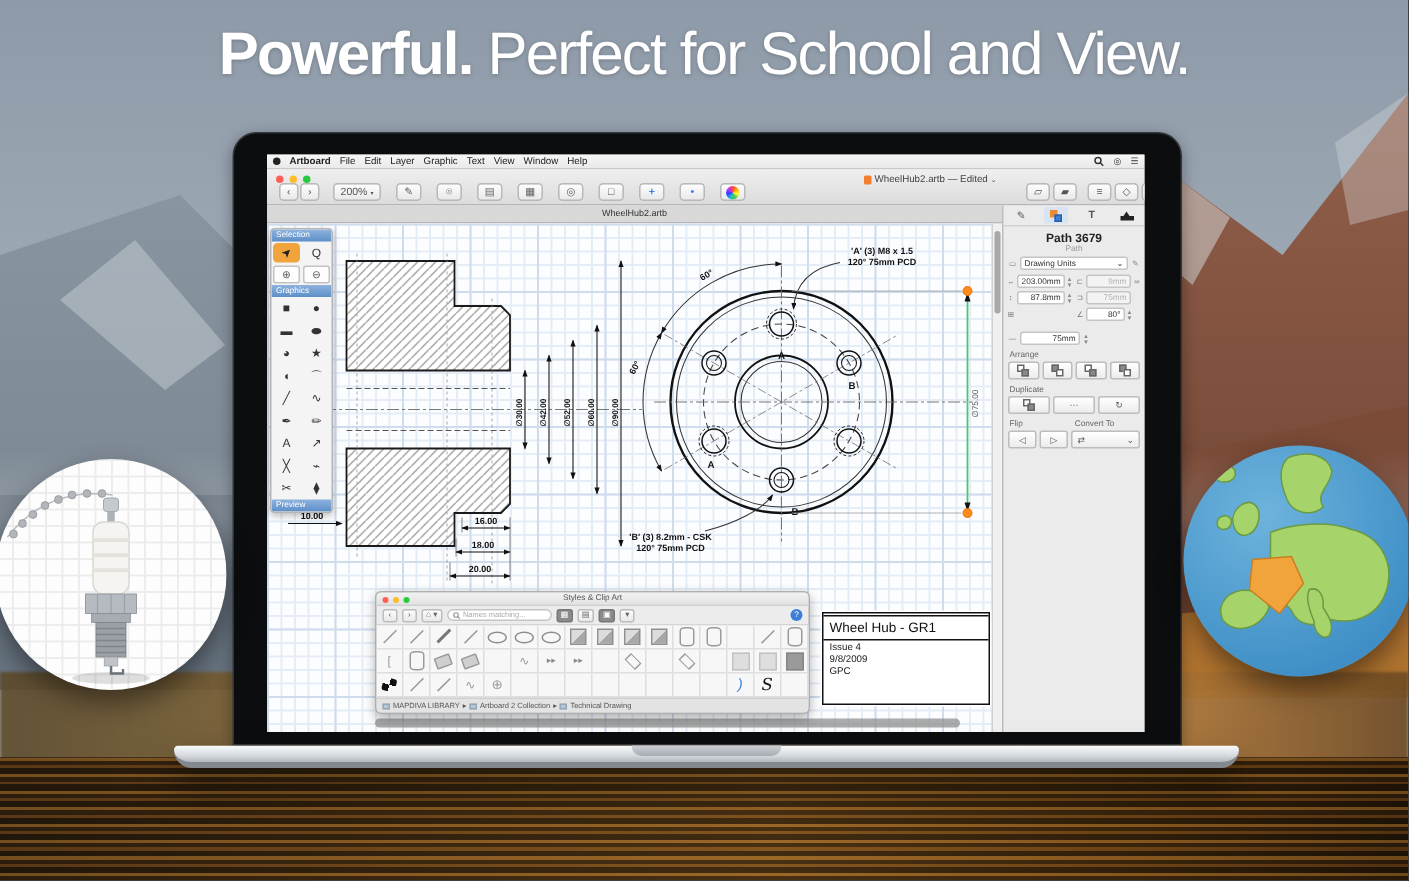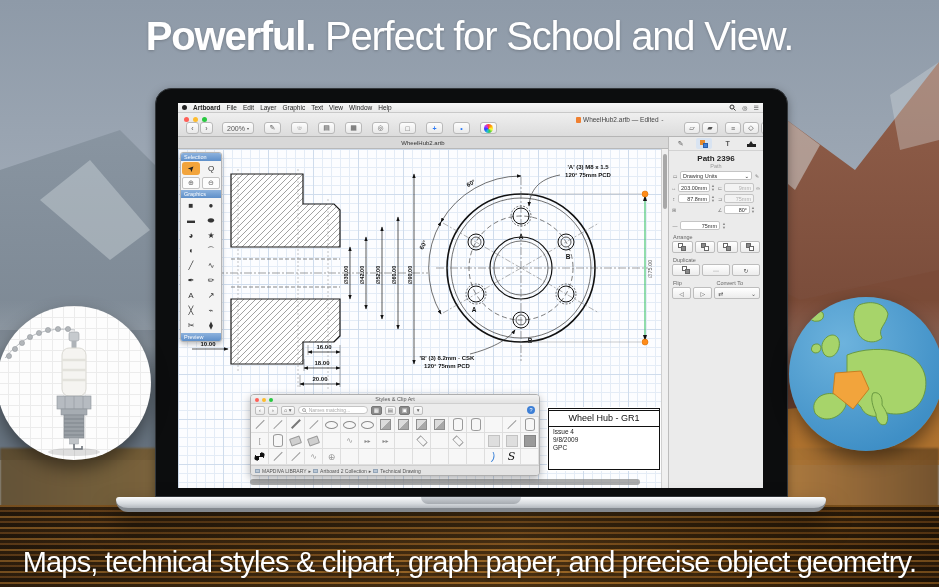--- a/index.html
+++ b/index.html
@@ -145,21 +145,21 @@
   .g-blue-curve::before{content:")";color:#3b82d8;font-size:10px;font-style:italic;}
   .g-target::before{content:"⊕";color:#999;font-size:9px;}
   .g-curve::before{content:"∿";color:#999;font-size:8px;}
   .g-eraser::before{content:"";display:block;width:9px;height:6px;background:#cfcfcf;border:1px solid #9a9a9a;border-radius:1px;transform:rotate(-20deg);}
   .g-bracket::before{content:"[";color:#999;font-size:8px;}
   .g-blank::before{content:"";}
   
   .titleblock{position:absolute;left:370px;top:305px;width:112px;height:62px;background:#fff;border:1.5px solid #111;
     box-shadow:0 0 0 1px #fff;}
   .tb-title{border-top:1px solid #111;margin-top:1px;border-bottom:1px solid #111;font-size:9px;color:#111;
-    padding:2px 4px 3px;letter-spacing:0;text-align:center;}
+    padding:2px 4px 3px;letter-spacing:0;}
   .tb-line{font-size:6.5px;color:#222;padding:1px 4px 0;}
   svg text{font-family:"Liberation Sans","DejaVu Sans",sans-serif;}
 </style>
 </head>
 <body>
 
 <div class="stage">
 
   <svg class="terrain" width="939" height="520">
     <defs>
@@ -179,21 +179,20 @@
     <polygon points="890,95 939,62 939,140 900,150" fill="#d8dde0" opacity=".35"></polygon>
     <polygon points="600,280 700,250 800,300 939,270 939,430 560,430" fill="#7b4a36" opacity=".7"></polygon>
     <polygon points="560,430 939,395 939,465 560,465" fill="#c2802f" opacity=".8"></polygon>
     <polygon points="0,330 360,330 360,460 0,460" fill="#5d6a76" opacity=".55"></polygon>
   </svg>
   <div class="haze"></div>
   <div class="shore"></div>
   <div class="water"></div>
 
   <div class="headline"><b>Powerful.</b><span> Perfect for School and View.</span></div>
-  <div class="caption">Maps, technical styles &amp; clipart, graph paper, and precise object geometry.</div>
 
   <div class="screen">
     <div class="screen-content">
 
       <div class="menubar">
         <span class="apple-dot"></span>
         <span class="app">Artboard</span>
         <span>File</span>
         <span>Edit</span>
         <span>Layer</span>
@@ -558,21 +557,21 @@
               <span class="shapes-ico">
                 <i></i>
                 <i></i>
               </span>
             </span>
           <span class="insp-tab" style="font-weight:700;">T</span>
           <span class="insp-tab">
               <span class="cap-ico"></span>
             </span>
         </div>
-        <div class="insp-title">Path 2396</div>
+        <div class="insp-title">Path 3679</div>
         <div class="insp-sub">Path</div>
         <div class="insp-row">
           <span class="ico">▭</span>
           <div class="sel-box">
               <span>Drawing Units</span>
               <span>⌄</span>
             </div>
           <span class="ico">✎</span>
         </div>
         <div class="geo">

